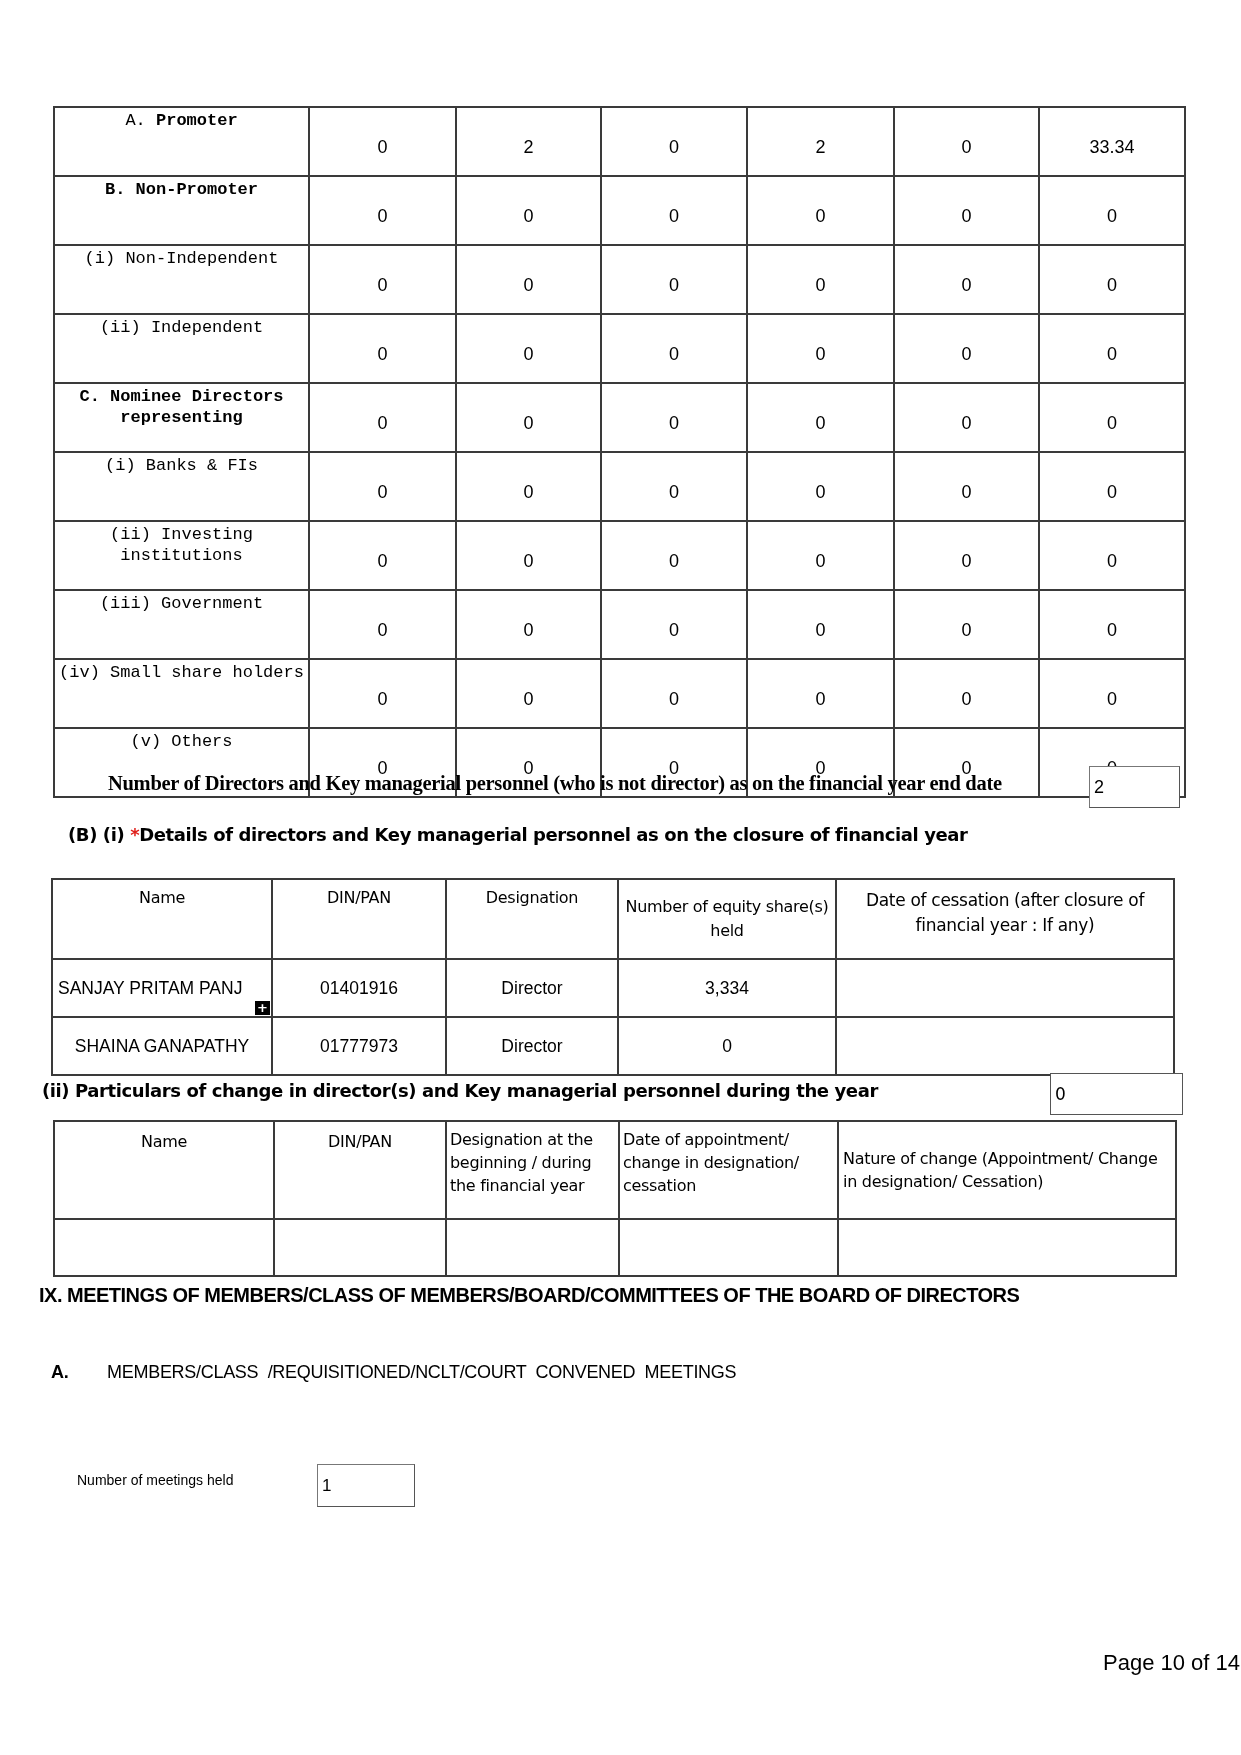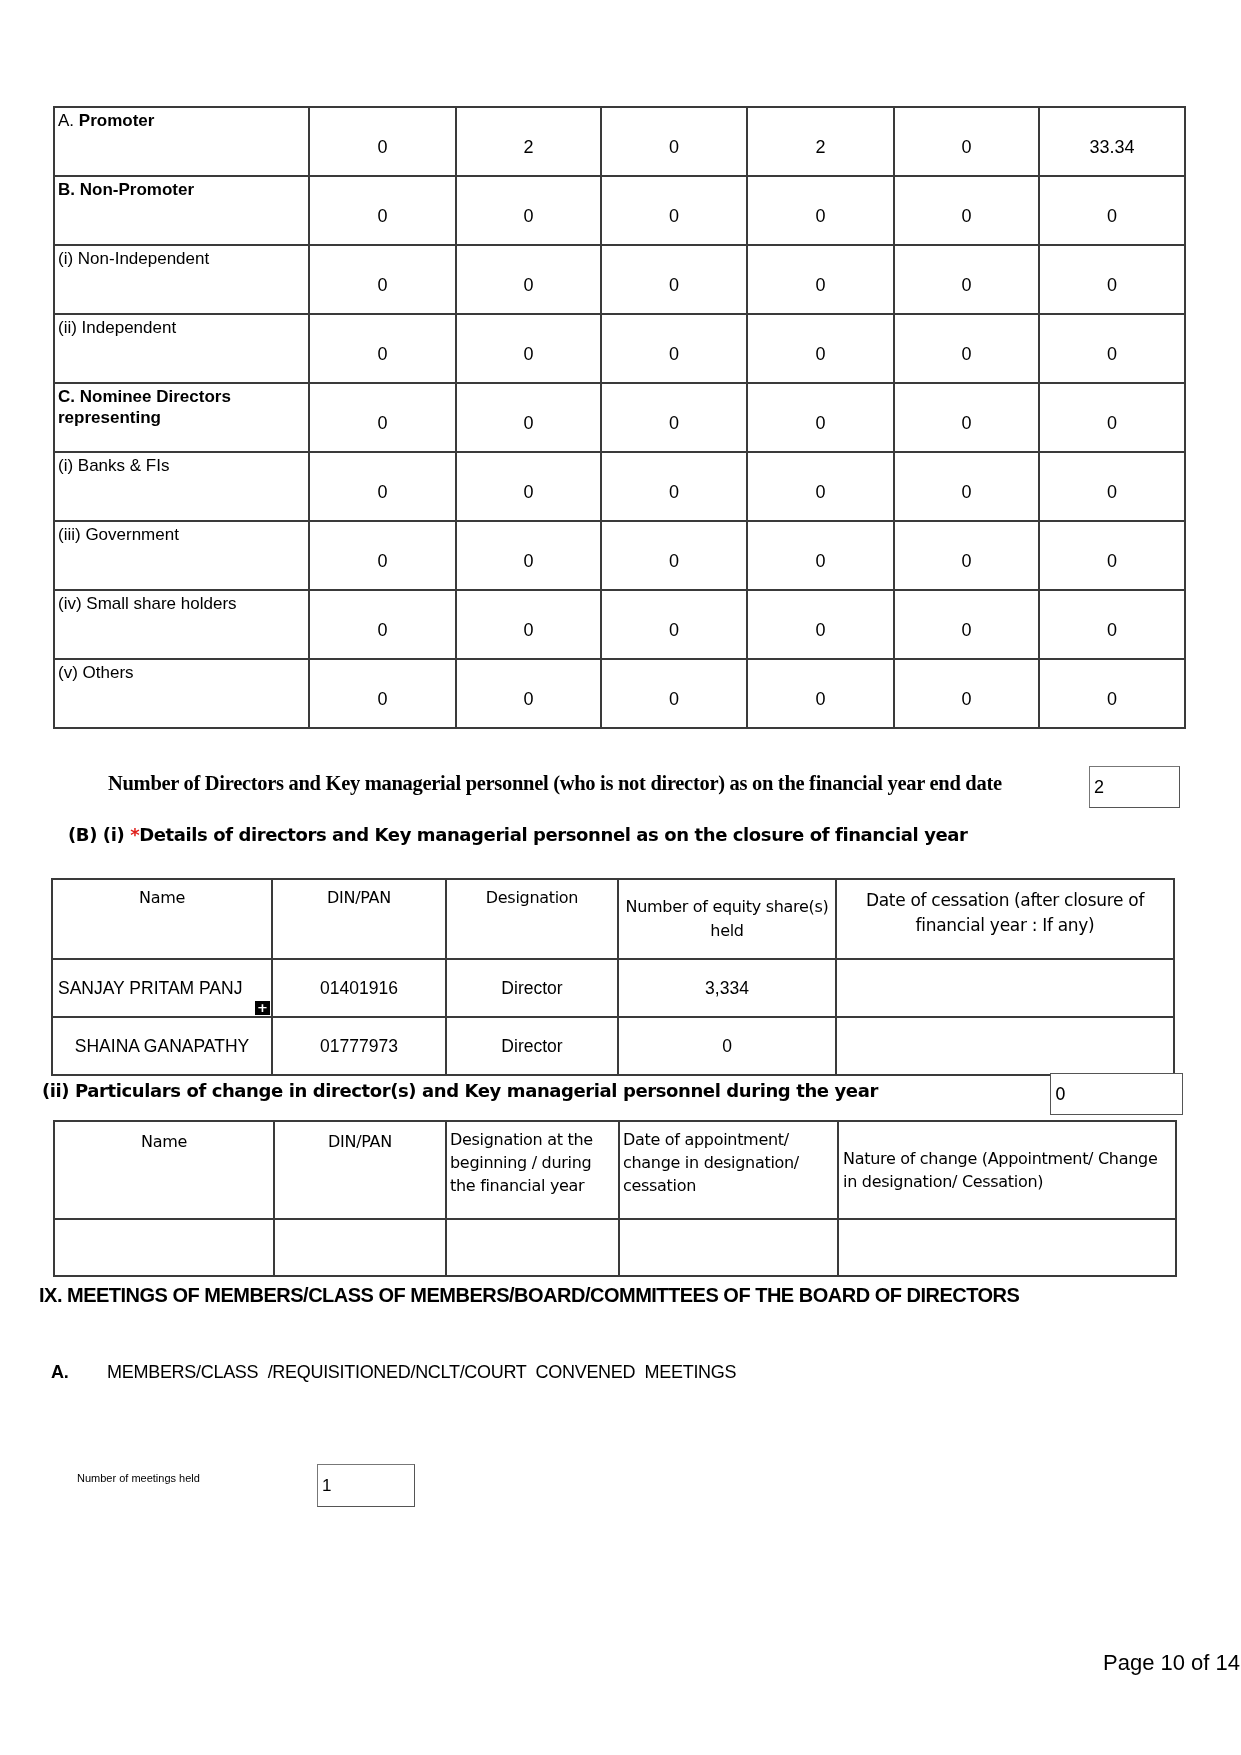--- a/index.html
+++ b/index.html
@@ -4,21 +4,21 @@
 <style>
   html, body { margin: 0; padding: 0; background: #ffffff; }
   body { width: 1241px; height: 1755px; position: relative; overflow: hidden; color: #000; }
   .abs { position: absolute; }
   table { border-collapse: collapse; position: absolute; table-layout: fixed; }
   td { border: 2px solid #3a3a3a; padding: 0; vertical-align: middle; }
 
   
   #t1 { left: 53px; top: 106px; width: 1133px; }
   #t1 td { height: 55px; }
-  #t1 td.lbl { vertical-align: top; font-family: Liberation Sans, sans-serif; font-size: 17px; line-height: 21px; padding: 2px 3px 0 3px; }
+  #t1 td.lbl { vertical-align: top; font-family: Liberation Mono, monospace; font-size: 17px; line-height: 21px; padding: 2px 3px 0 3px; text-align: center; }
   #t1 td.lbl.b { font-weight: bold; }
   #t1 td.val { text-align: center; font-family: "Liberation Sans", "DejaVu Sans", sans-serif; font-size: 18px; padding-top: 12px; }
 
   .q-line { left: 60px; top: 772px; font-family: "Liberation Serif", "DejaVu Serif", serif; font-weight: bold; font-size: 20.5px; letter-spacing: -0.3px; margin-left: 48px; }
   .box { border: 1.5px solid #555; background: #fff; font-family: "Liberation Sans", "DejaVu Sans", sans-serif; font-size: 18px; box-sizing: border-box; padding-left: 4px; display: flex; align-items: center; }
   .box.inset { border-top-color: #777; border-left-color: #777; }
 
   .calibri { font-family: "DejaVu Sans", "Liberation Sans", sans-serif; }
   .b-heading { left: 68px; top: 824px; font-weight: bold; font-size: 18px; letter-spacing: -0.4px; }
   .req { color: #e0201b; }
@@ -38,21 +38,21 @@
   #t3 { left: 53px; top: 1120px; width: 1124px; }
   #t3 tr.hdr td { height: 86px; vertical-align: top; font-size: 16px; letter-spacing: -0.3px; }
   #t3 tr.hdr td.c { text-align: center; padding-top: 10px; }
   #t3 tr.hdr td.l { text-align: left; padding: 6px 3px 0 3px; line-height: 23px; }
   #t3 tr.hdr td.lm { text-align: left; vertical-align: middle; padding: 3px 4px; line-height: 23px; }
   #t3 tr.row td { height: 55px; }
 
   .ix-heading { left: 39px; top: 1282px; width: 1100px; font-family: "Liberation Sans", "DejaVu Sans", sans-serif; font-weight: bold; font-size: 20px; line-height: 26px; letter-spacing: -0.5px; }
   .a-heading { left: 51px; top: 1362px; font-family: "Liberation Sans", "DejaVu Sans", sans-serif; font-size: 18px; letter-spacing: -0.3px; }
   .a-heading b { font-weight: bold; }
-  .meet-label { left: 77px; top: 1472px; font-family: "Liberation Sans", "DejaVu Sans", sans-serif; font-size: 11px; }
+  .meet-label { left: 77px; top: 1472px; font-family: "Liberation Sans", "DejaVu Sans", sans-serif; font-size: 14px; }
   .page-num { left: 1103px; top: 1650px; font-family: "Liberation Sans", "DejaVu Sans", sans-serif; font-size: 22px; }
 </style>
 </head>
 <body>
 
 <table id="t1">
   <colgroup>
     <col style="width:255px">
       <col style="width:147px">
       <col style="width:145px">
@@ -102,20 +102,29 @@
         <td class="lbl b">C. Nominee Directors representing</td>
         <td class="val">0</td>
         <td class="val">0</td>
         <td class="val">0</td>
         <td class="val">0</td>
         <td class="val">0</td>
         <td class="val">0</td>
       </tr>
       <tr>
         <td class="lbl">(i) Banks &amp; FIs</td>
+        <td class="val">0</td>
+        <td class="val">0</td>
+        <td class="val">0</td>
+        <td class="val">0</td>
+        <td class="val">0</td>
+        <td class="val">0</td>
+      </tr>
+      <tr>
+        <td class="lbl">(ii) Investing institutions</td>
         <td class="val">0</td>
         <td class="val">0</td>
         <td class="val">0</td>
         <td class="val">0</td>
         <td class="val">0</td>
         <td class="val">0</td>
       </tr>
       <tr>
         <td class="lbl">(iii) Government</td>
         <td class="val">0</td>

